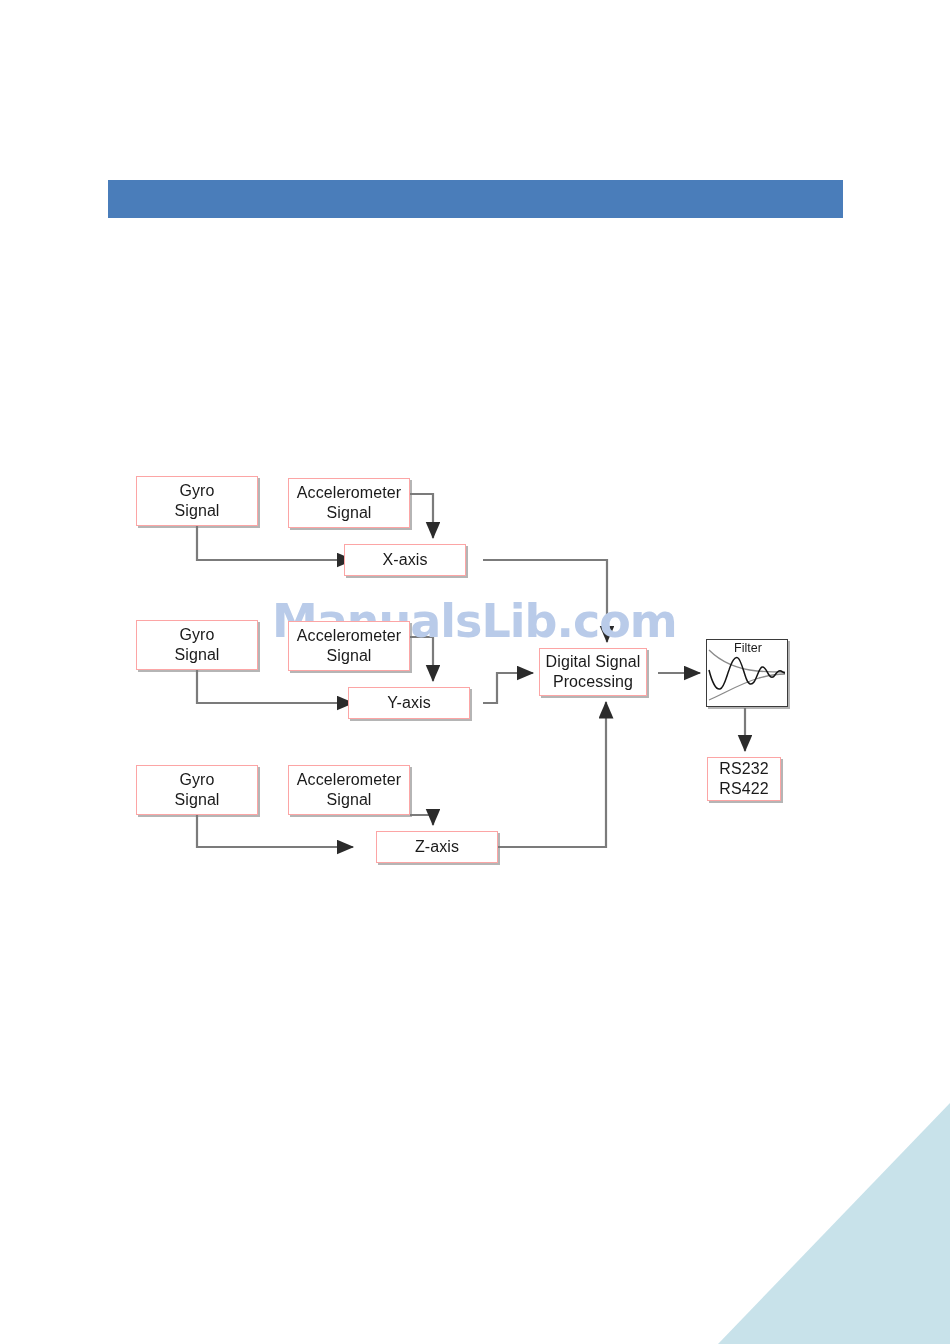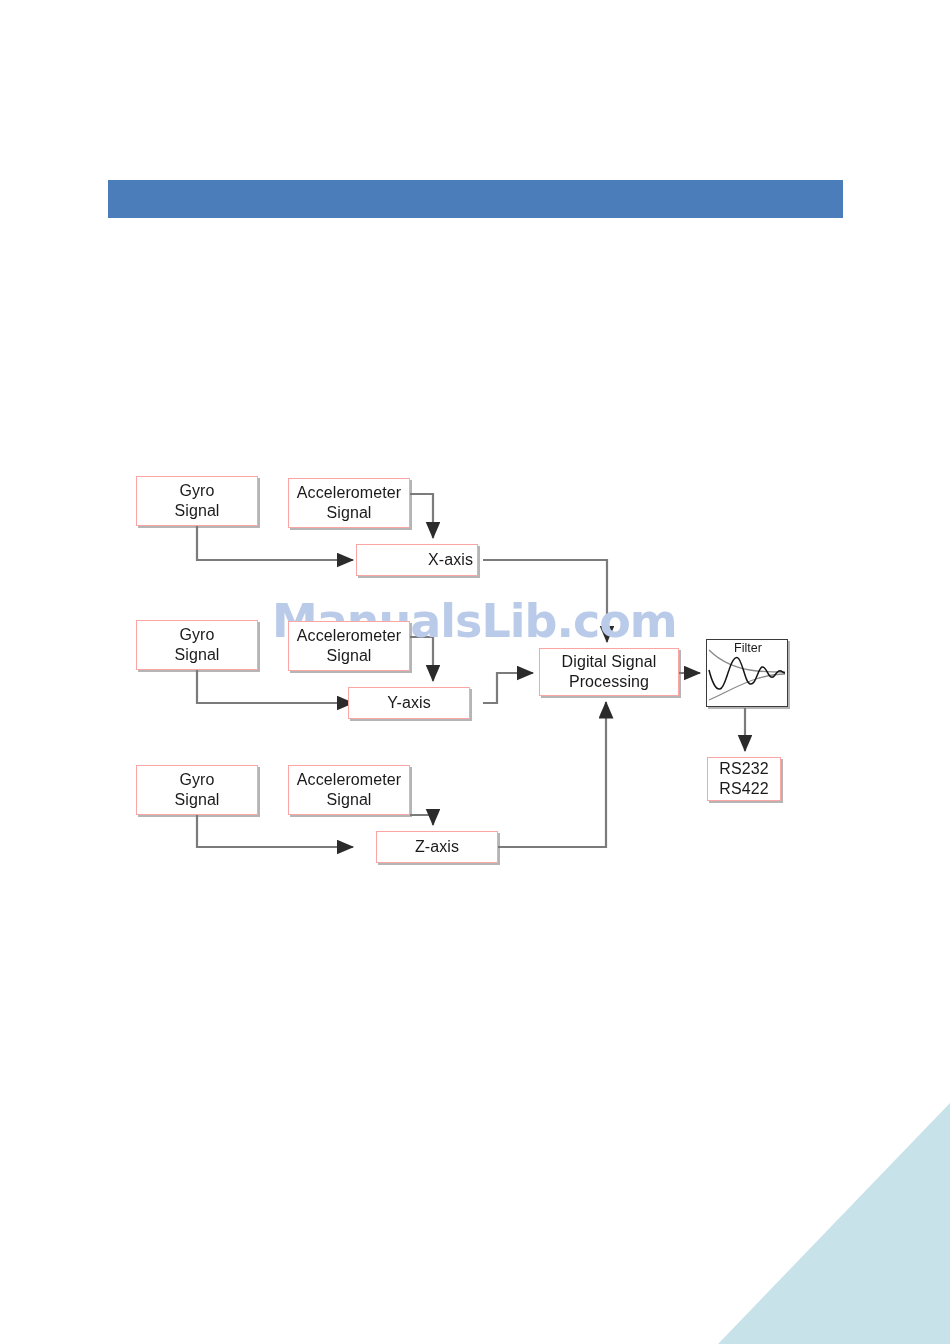--- a/index.html
+++ b/index.html
@@ -72,21 +72,21 @@
   }
   .node .lines span {
     display: block;
     white-space: nowrap;
   }
 
   
   .gyro-box       { width: 122px; height: 50px; }
   .accel-box      { width: 122px; height: 50px; }
   .axis-box       { width: 122px; height: 32px; }
-  .dsp-box        { width: 140px; height: 48px; }
+  .dsp-box        { width: 108px; height: 48px; }
   .serial-box     { width: 74px;  height: 44px; }
 
   
   #filter-box {
     position: absolute;
     left: 706px;
     top: 639px;
     width: 82px;
     height: 68px;
     box-sizing: border-box;
@@ -196,21 +196,21 @@
     </span>
   </div>
 
   <div class="node accel-box shadowed" style="left:288px; top:478px;">
     <span class="lines">
       <span>Accelerometer</span>
       <span>Signal</span>
     </span>
   </div>
 
-  <div class="node axis-box shadowed" style="left:356px; top:544px;justify-content:flex-end;">
+  <div class="node axis-box shadowed" style="left:344px; top:544px;">
     <span class="lines">
       <span>X-axis</span>
     </span>
   </div>
 
   <div class="node gyro-box shadowed" style="left:136px; top:620px;">
     <span class="lines">
       <span>Gyro</span>
       <span>Signal</span>
     </span>

